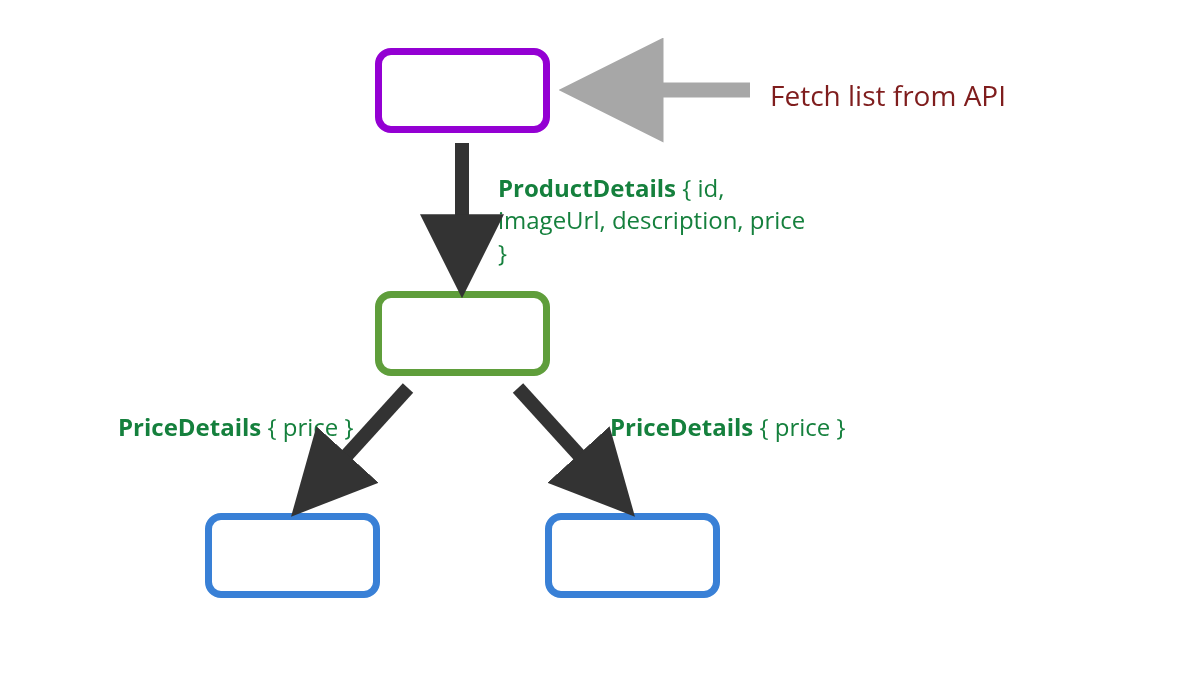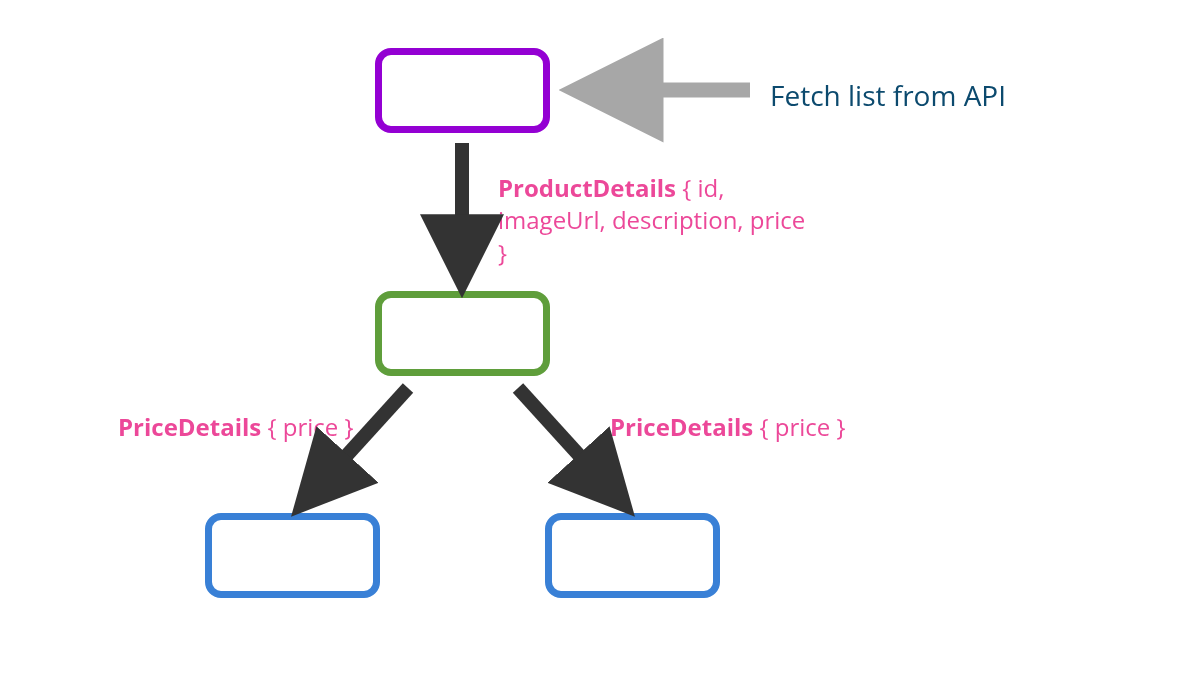--- a/index.html
+++ b/index.html
@@ -19,28 +19,28 @@
       border-width: 7px;
       border-style: solid;
     }
     .node-purple { border-color: #9400d3; }
     .node-green  { border-color: #5f9e3b; }
     .node-blue   { border-color: #3980d6; }
 
     .label {
       position: absolute;
       font-size: 24px;
-      color: #ec4899;
+      color: #15803d;
       line-height: 1.35;
     }
     .label .bold { font-weight: 700; }
     .annotation {
       position: absolute;
       font-size: 28px;
-      color: #0c4a6e;
+      color: #7f1d1d;
       font-weight: 400;
     }
 
     svg.arrows {
       position: absolute;
       left: 0; top: 0;
       width: 1195px; height: 679px;
       pointer-events: none;
     }
   </style>

